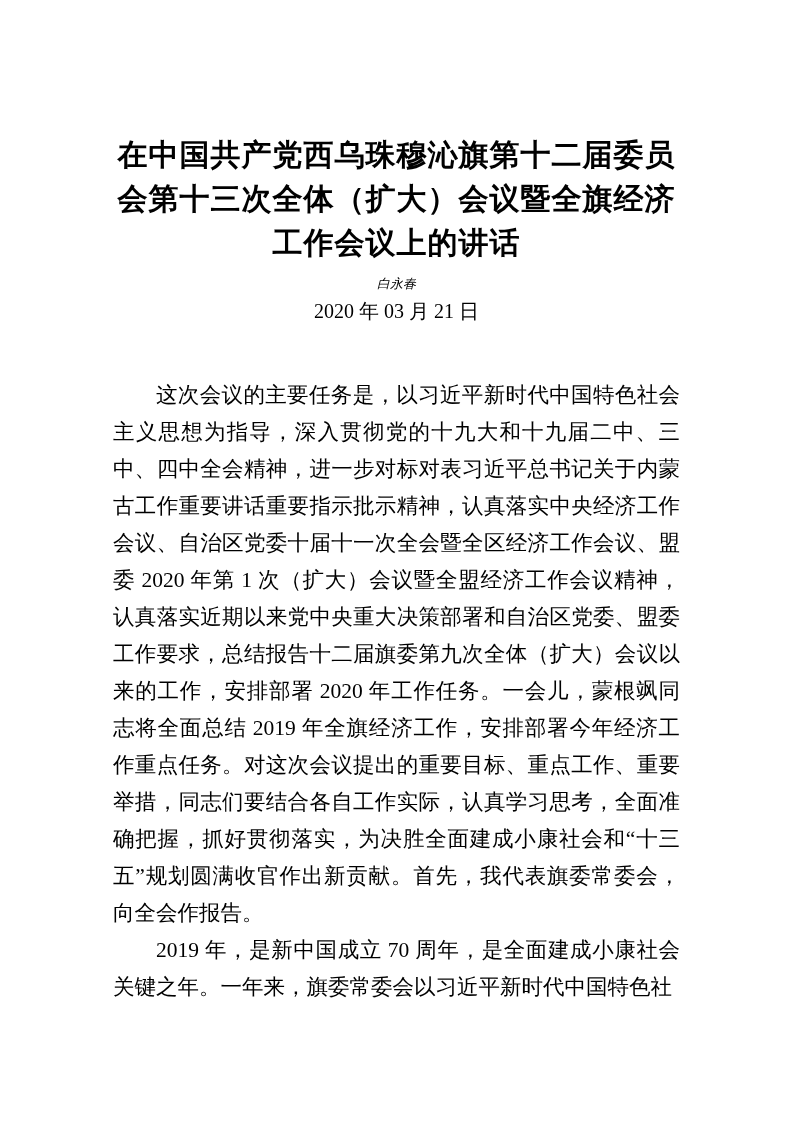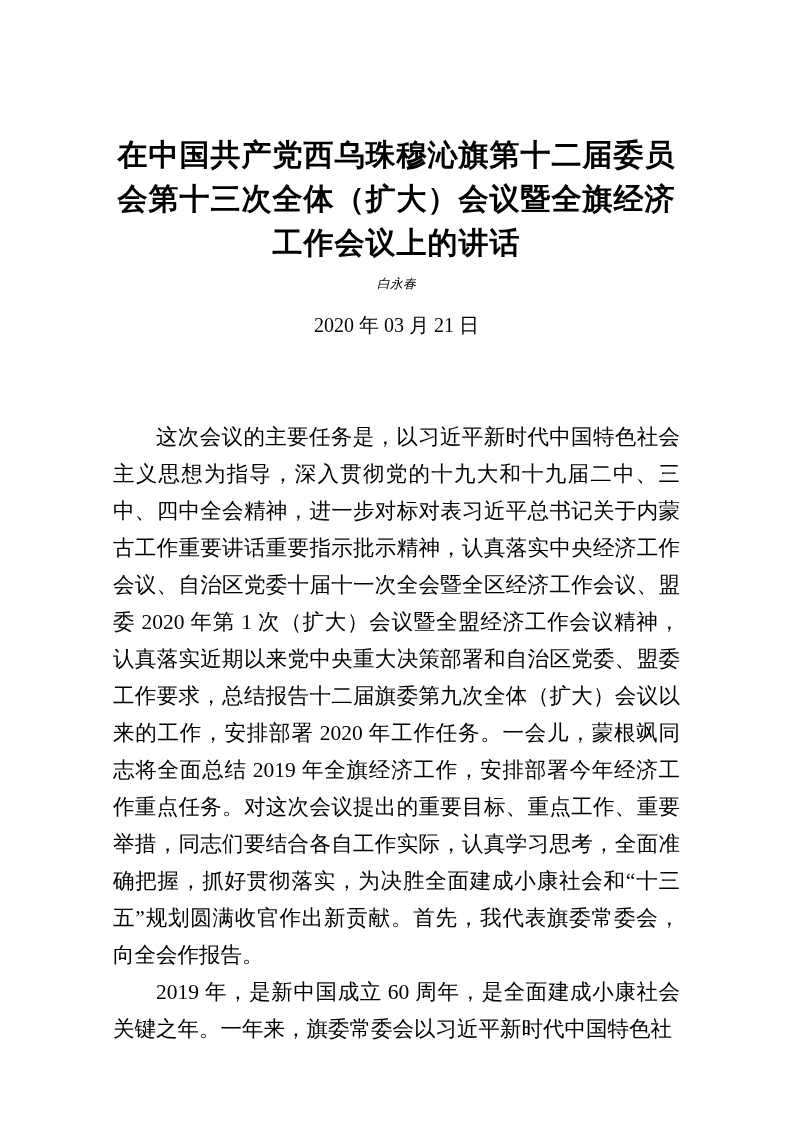--- a/index.html
+++ b/index.html
@@ -32,28 +32,27 @@
   }
   .author {
     margin-top: 6px;
     font-size: 13px;
     line-height: 26px;
     text-align: center;
     font-style: italic;
     color: #000000;
   }
   .date {
-    margin-top: 14px;
     font-size: 20px;
     line-height: 28px;
     text-align: center;
     color: #000000;
   }
   .body {
-    margin-top: 80px;
+    margin-top: 52px;
   }
   .para {
     margin: 0;
     font-size: 21.5px;
     line-height: 37px;
     text-align: justify;
     text-justify: inter-character;
     text-indent: 2em;
     color: #000000;
     word-break: break-all;
@@ -64,15 +63,15 @@
 
 <div class="page">
   <h1 class="title">在中国共产党西乌珠穆沁旗第十二届委员会第十三次全体（扩大）会议暨全旗经济工作会议上的讲话</h1>
 
   <div class="author">白永春</div>
 
   <div class="date">2020 年 03 月 21 日</div>
 
   <div class="body">
     <p class="para">这次会议的主要任务是，以习近平新时代中国特色社会主义思想为指导，深入贯彻党的十九大和十九届二中、三中、四中全会精神，进一步对标对表习近平总书记关于内蒙古工作重要讲话重要指示批示精神，认真落实中央经济工作会议、自治区党委十届十一次全会暨全区经济工作会议、盟委 2020 年第 1 次（扩大）会议暨全盟经济工作会议精神，认真落实近期以来党中央重大决策部署和自治区党委、盟委工作要求，总结报告十二届旗委第九次全体（扩大）会议以来的工作，安排部署 2020 年工作任务。一会儿，蒙根飒同志将全面总结 2019 年全旗经济工作，安排部署今年经济工作重点任务。对这次会议提出的重要目标、重点工作、重要举措，同志们要结合各自工作实际，认真学习思考，全面准确把握，抓好贯彻落实，为决胜全面建成小康社会和“十三五”规划圆满收官作出新贡献。首先，我代表旗委常委会，向全会作报告。</p>
-    <p class="para">2019 年，是新中国成立 60 周年，是全面建成小康社会关键之年。一年来，旗委常委会以习近平新时代中国特色社</p>
+    <p class="para">2019 年，是新中国成立 70 周年，是全面建成小康社会关键之年。一年来，旗委常委会以习近平新时代中国特色社</p>
   </div>
 </div>
 
 </body></html>

